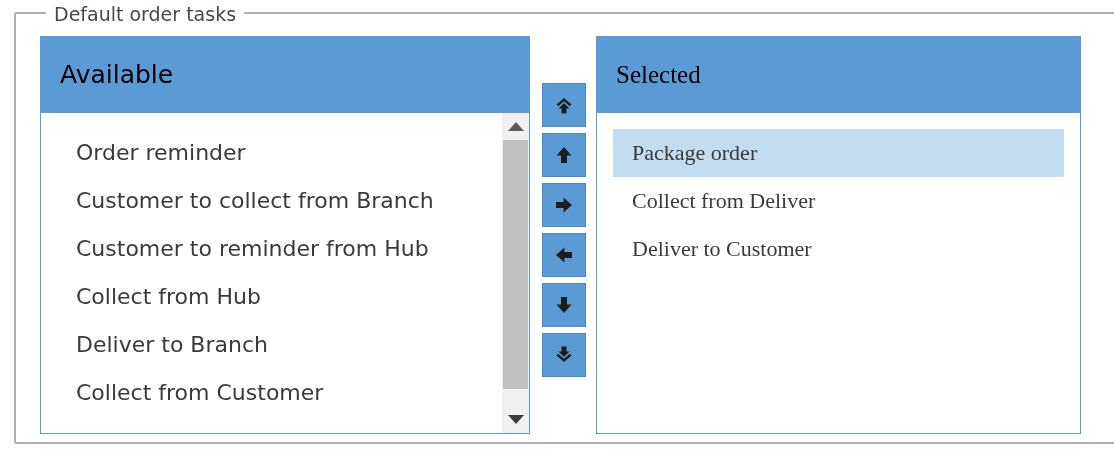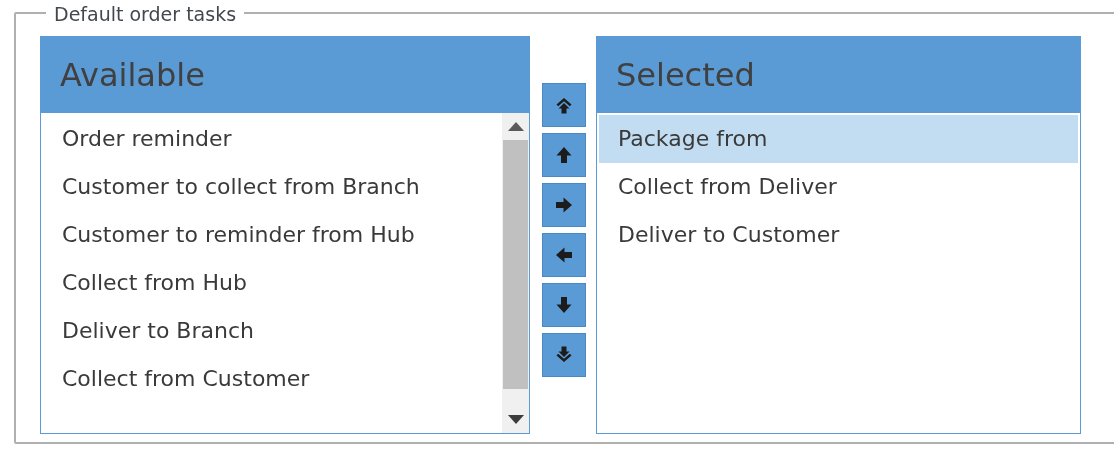--- a/index.html
+++ b/index.html
@@ -56,45 +56,46 @@
   }
   .panel-available {
     left: 24px;
     width: 490px;
     height: 398px;
   }
   .panel-selected {
     left: 580px;
     width: 485px;
     height: 398px;
+    font-family: Liberation Serif, serif;
   }
   .panel-header {
     height: 76px;
     background: #5b9bd5;
-    color: #404040;
-    font-size: 32px;
+    color: #000000;
+    font-size: 25px;
     line-height: 76px;
     padding-left: 19px;
     box-sizing: border-box;
     overflow: hidden;
     white-space: nowrap;
   }
   .panel-body {
     position: relative;
     height: 320px;
     overflow: hidden;
   }
   .list {
     position: absolute;
     left: 0;
     top: 0;
     right: 0;
     bottom: 0;
     list-style: none;
-    margin: 2px;
+    margin: 16px;
     padding: 0;
   }
   .list-item {
     height: 48px;
     line-height: 48px;
     padding-left: 19px;
     font-size: 22px;
     color: #3a3a3a;
     white-space: nowrap;
     overflow: hidden;
@@ -234,21 +235,21 @@
           <path d="M12 19 L19.5 12.5 L17.8 10.8 L12 15.8 L6.2 10.8 L4.5 12.5 Z" fill="#1c1c1c"></path>
         </svg>
       </div>
 
     </div>
 
     <div class="panel panel-selected">
       <div class="panel-header">Selected</div>
       <div class="panel-body">
         <ul class="list">
-          <li class="list-item selected">Package from</li>
+          <li class="list-item selected">Package order</li>
           <li class="list-item">Collect from Deliver</li>
           <li class="list-item">Deliver to Customer</li>
         </ul>
       </div>
     </div>
 
   </div>
 </div>
 
 </body></html>

